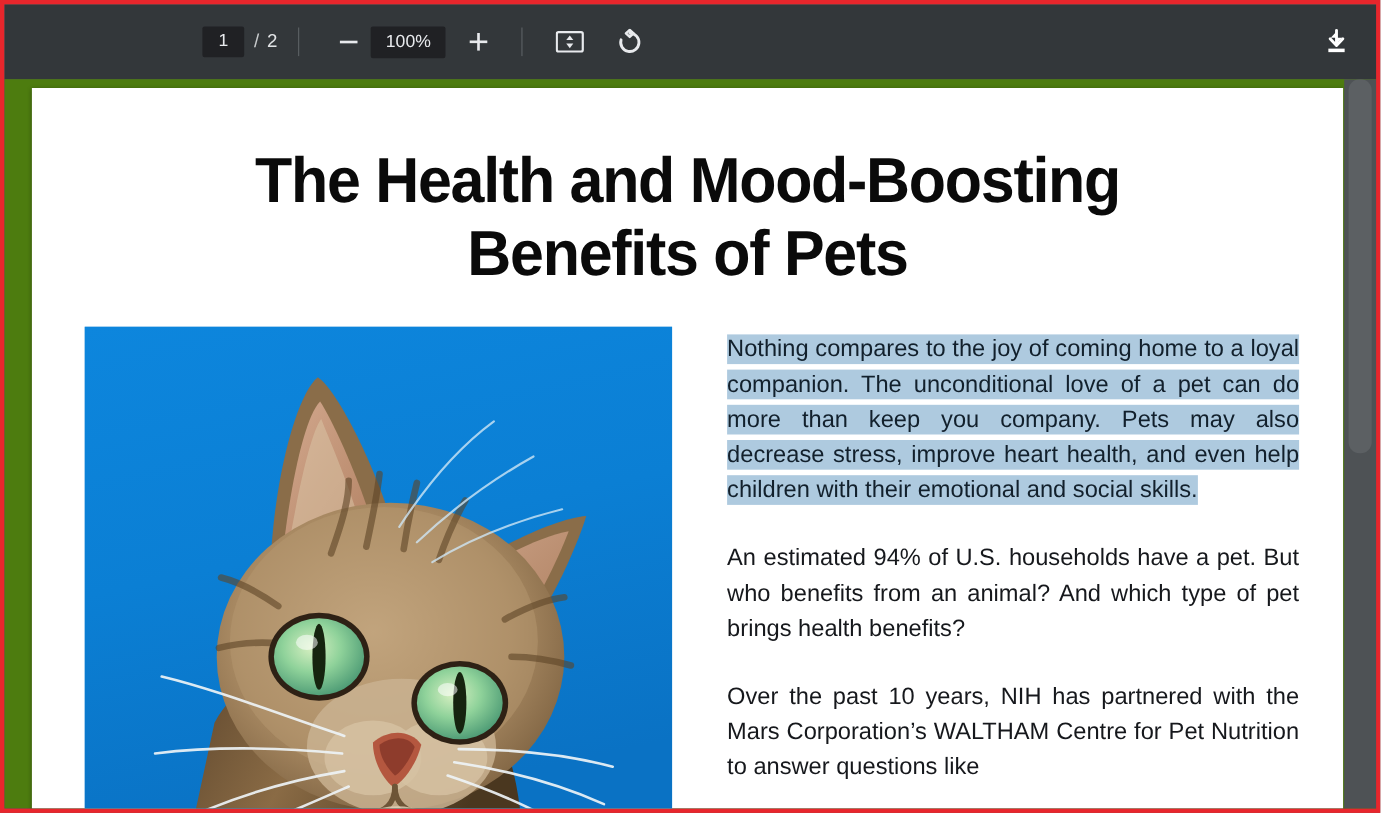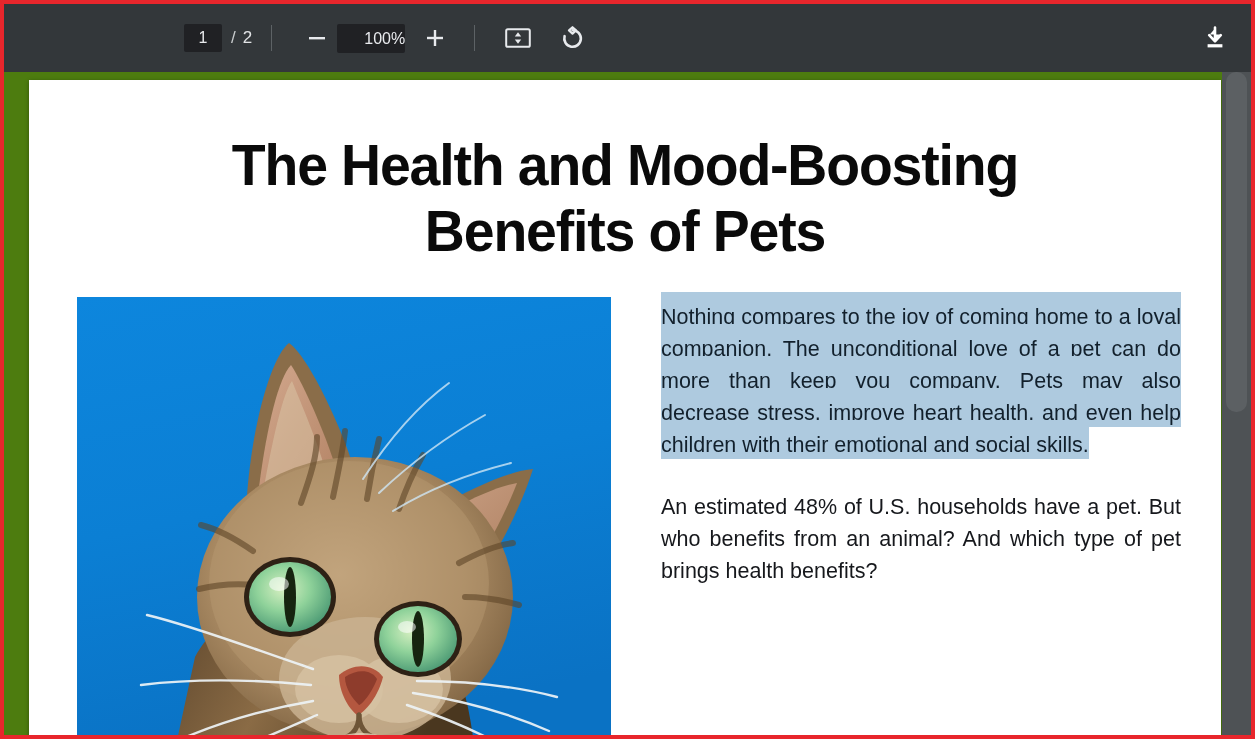--- a/index.html
+++ b/index.html
@@ -87,21 +87,21 @@
 
   .zoom-box {
     width: 68px;
     height: 29px;
     background: #202124;
     border: none;
     border-radius: 2px;
     color: #e8eaed;
     font-family: "Liberation Sans", sans-serif;
     font-size: 16px;
-    text-align: right;
+    text-align: center;
     line-height: 29px;
     outline: none;
   }
 
   #minus-btn { margin-left: 6px; }
   #plus-btn  { margin-left: 10px; }
   #fit-btn   { margin-left: 4px; }
   #rotate-btn{ margin-left: 14px; }
 
   #download-btn {
@@ -189,21 +189,21 @@
     text-align: justify;
     margin-bottom: 30px;
   }
   .para:last-child { margin-bottom: 0; }
 
   .para.selected span.sel {
     background: #aecadf;
     color: #12202c;
     box-decoration-break: clone;
     -webkit-box-decoration-break: clone;
-    padding: 13px 0 2px 0;
+    padding: 1px 0 2px 0;
   }
 </style>
 </head>
 <body>
 
 <div id="screen">
 
   <div id="toolbar">
 
     <div class="tb-group" id="page-group">
@@ -365,21 +365,22 @@
             <g stroke="#cfe6f5" stroke-width="2" fill="none" opacity="0.8" stroke-linecap="round">
               <path d="M286 182 C312 142 342 108 372 86"></path>
               <path d="M302 196 C336 164 372 138 408 118"></path>
               <path d="M316 214 C352 192 394 176 434 166"></path>
             </g>
           </svg>
         </div>
 
         <div id="text-col">
           <p class="para selected"><span class="sel">Nothing compares to the joy of coming home to a loyal companion. The unconditional love of a pet can do more than keep you company. Pets may also decrease stress, improve heart health, and even help children with their emotional and social skills.</span></p>
-          <p class="para">An estimated 48% of U.S. households have a pet. But who benefits from an animal? And which type of pet brings health benefits?</p>
+          <p class="para">An estimated 94% of U.S. households have a pet. But who benefits from an animal? And which type of pet brings health benefits?</p>
+          <p class="para">Over the past 10 years, NIH has partnered with the Mars Corporation’s WALTHAM Centre for Pet Nutrition to answer questions like</p>
         </div>
 
       </div>
     </div>
 
     <div id="scrollbar-track">
       <div id="scrollbar-thumb"></div>
     </div>
 
   </div>

